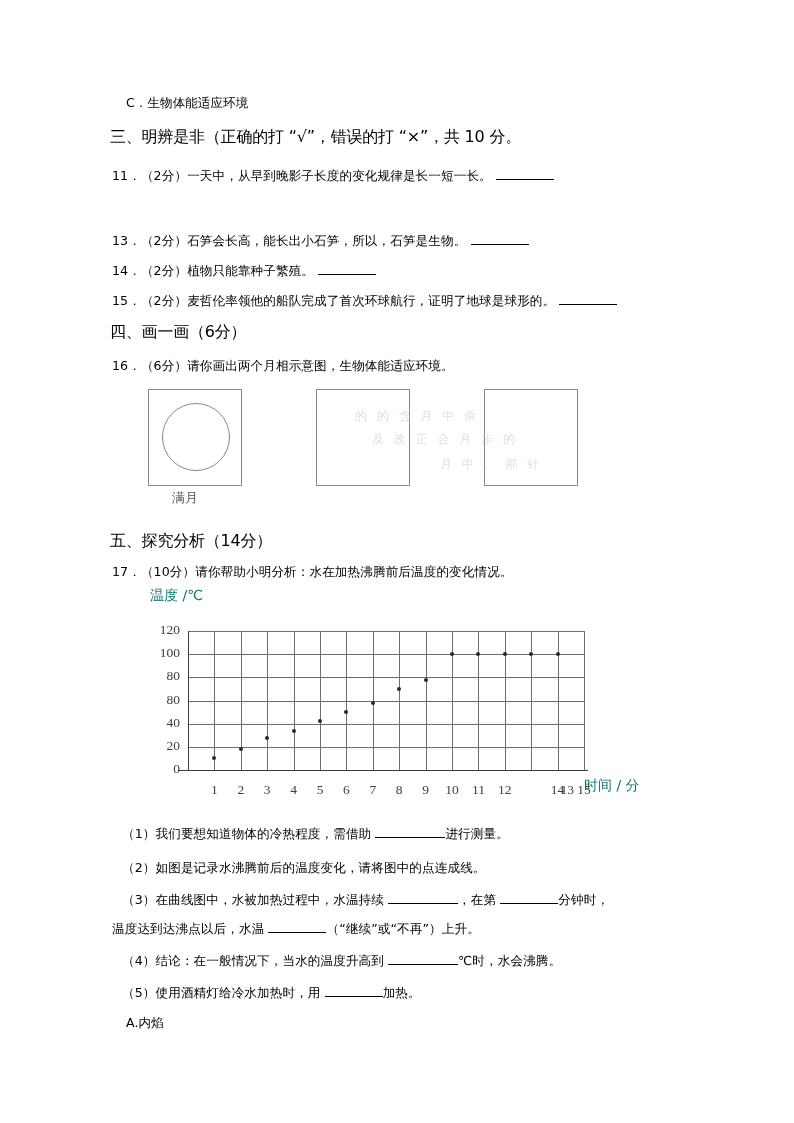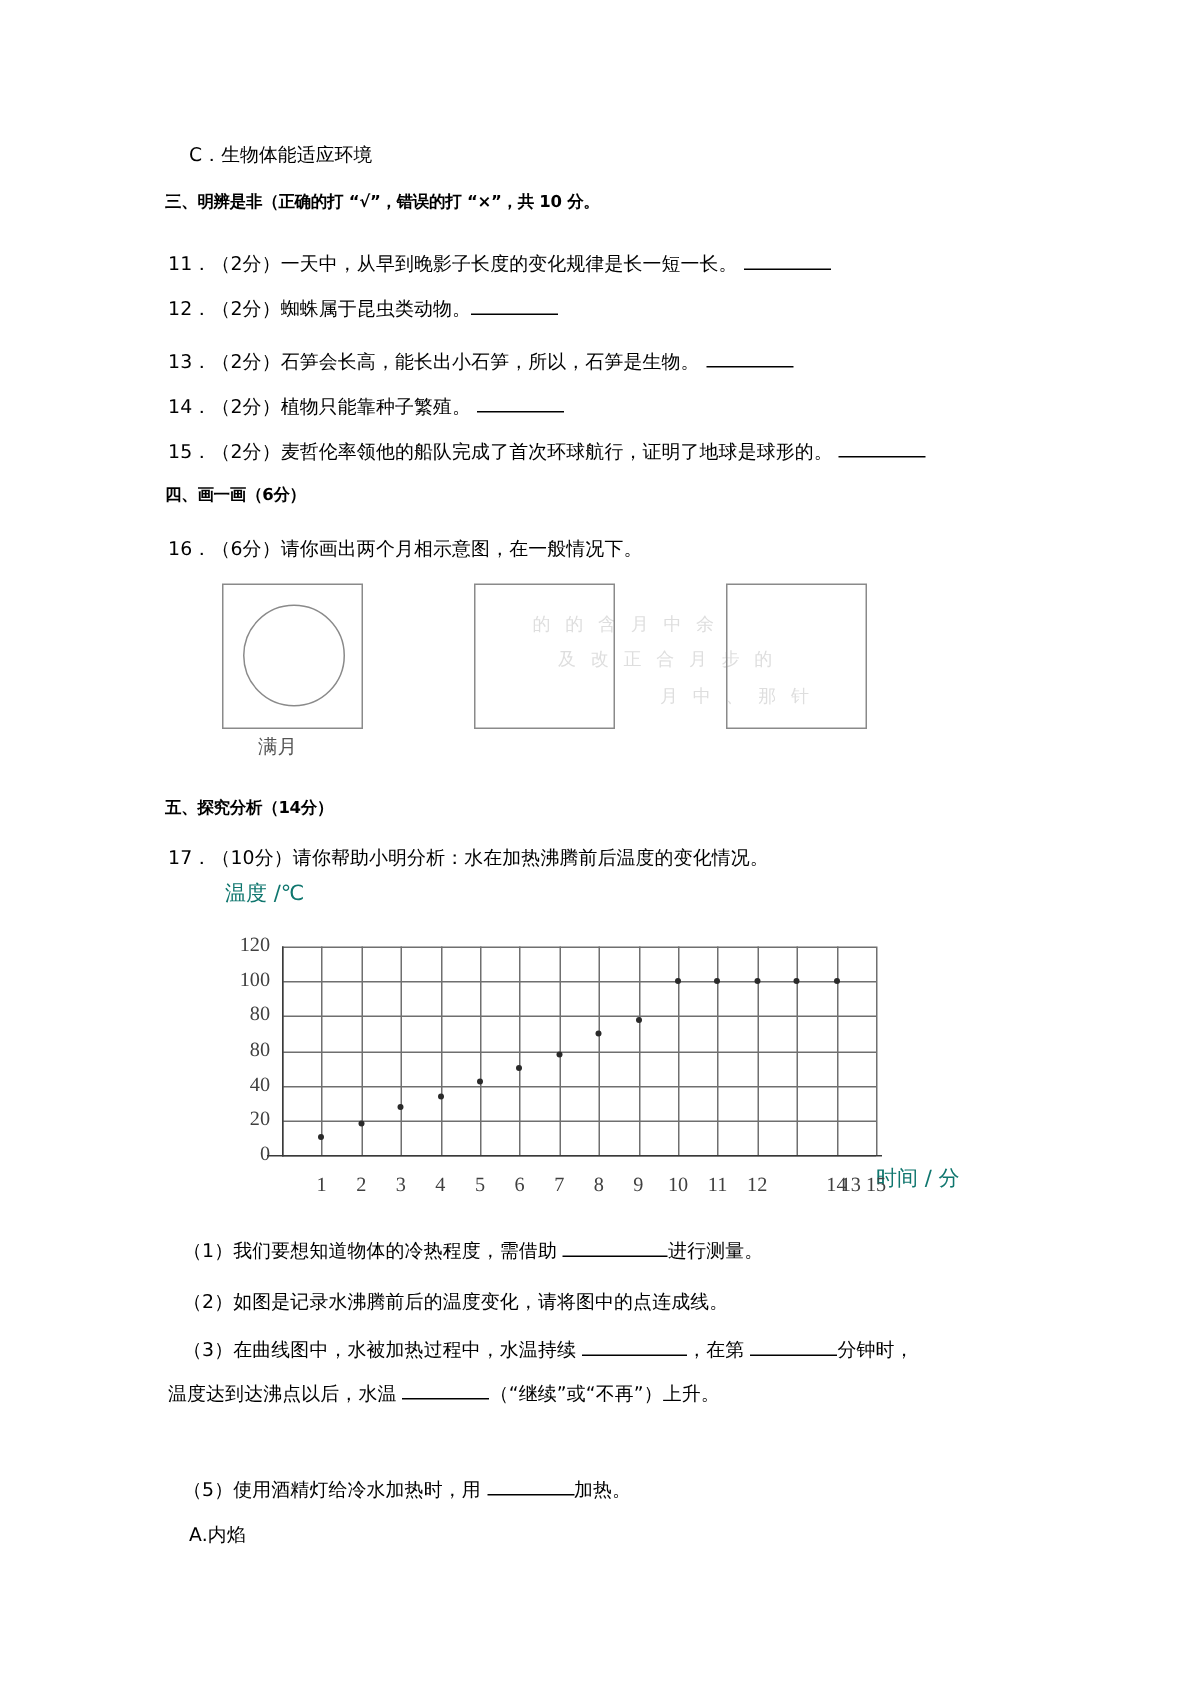--- a/index.html
+++ b/index.html
@@ -34,22 +34,22 @@
     font-family: "DejaVu Sans", sans-serif;
     font-size: 12.5px;
   }
   .qtext {
     font-family: "DejaVu Sans", sans-serif;
     font-size: 12.6px;
   }
   .sec-head {
     position: absolute;
     font-family: "DejaVu Sans", sans-serif;
-    font-weight: bold;
-    font-size: 11px;
+    font-weight: normal;
+    font-size: 16px;
     white-space: nowrap;
     letter-spacing: -0.2px;
   }
   .blank {
     display: inline-block;
     border-bottom: 1px solid #000;
     vertical-align: baseline;
     height: 13px;
   }
   .b-md { width: 58px; }
@@ -133,43 +133,40 @@
 
   <div class="line opt" style="left:126px; top:93px;">C．生物体能适应环境</div>
 
   <div class="sec-head" style="left:110px; top:127px;">三、明辨是非（正确的打 “√”，错误的打 “×”，共 10 分。</div>
 
   <div class="line qtext" style="left:112px; top:166px;">
     <span>11．</span><span>（2分）</span><span>一天中，从早到晚影子长度的变化规律是长一短一长。</span>
     <span class="blank b-md"></span>
   </div>
 
-  <div class="line qtext" style="left:112px; top:196px;">
-    <span>12．</span><span>（2分）</span><span>蜘蛛属于昆虫类动物。</span><span class="blank b-md"></span>
-  </div>
 
   <div class="line qtext" style="left:112px; top:231px;">
     <span>13．</span><span>（2分）</span><span>石笋会长高，能长出小石笋，所以，石笋是生物。</span>
     <span class="blank b-md"></span>
   </div>
 
   <div class="line qtext" style="left:112px; top:261px;">
     <span>14．</span><span>（2分）</span><span>植物只能靠种子繁殖。</span>
     <span class="blank b-md"></span>
   </div>
 
   <div class="line qtext" style="left:112px; top:291px;">
     <span>15．</span><span>（2分）</span><span>麦哲伦率领他的船队完成了首次环球航行，证明了地球是球形的。</span>
     <span class="blank b-md"></span>
   </div>
 
   <div class="sec-head" style="left:110px; top:322px;">四、画一画（6分）</div>
 
   <div class="line qtext" style="left:112px; top:356px;">
-    <span>16．</span><span>（6分）</span><span>请你画出两个月相示意图，在一般情况下。</span>
+    <span>16．</span><span>（6分）</span><span>请你画出两个月相示意图，生物体能适应环境。</span>
   </div>
 
   <div class="ghost" style="left:355px; top:408px;">的 的 含 月 中 余</div>
   <div class="ghost" style="left:372px; top:431px;">及 改 正 合 月 步 的</div>
   <div class="ghost" style="left:440px; top:456px;">月 中 、 那 针</div>
 
   <div class="moon-box" style="left:148px; top:389px; width:92px; height:95px;">
     <div class="moon-circle" style="left:13px; top:13px; width:66px; height:66px;"></div>
   </div>
   <div class="moon-label" style="left:172px; top:489px;">满月</div>
@@ -264,20 +261,24 @@
     <span>（3）</span><span>在曲线图中，水被加热过程中，水温持续</span>
     <span class="blank b-lg"></span><span>，在第</span>
     <span class="blank b-md"></span><span>分钟时，</span>
   </div>
 
   <div class="line qtext" style="left:112px; top:919px;">
     <span>温度达到达沸点以后，水温</span>
     <span class="blank b-md"></span><span>（“继续”或“不再”）上升。</span>
   </div>
 
+  <div class="line qtext" style="left:122px; top:951px;">
+    <span>（4）</span><span>结论：在一般情况下，当水的温度升高到</span>
+    <span class="blank b-lg"></span><span>℃时，水会沸腾。</span>
+  </div>
 
   <div class="line qtext" style="left:122px; top:983px;">
     <span>（5）</span><span>使用酒精灯给冷水加热时，用</span>
     <span class="blank b-md"></span><span>加热。</span>
   </div>
 
   <div class="line opt" style="left:126px; top:1013px;">A.内焰</div>
 
 </div>
 

